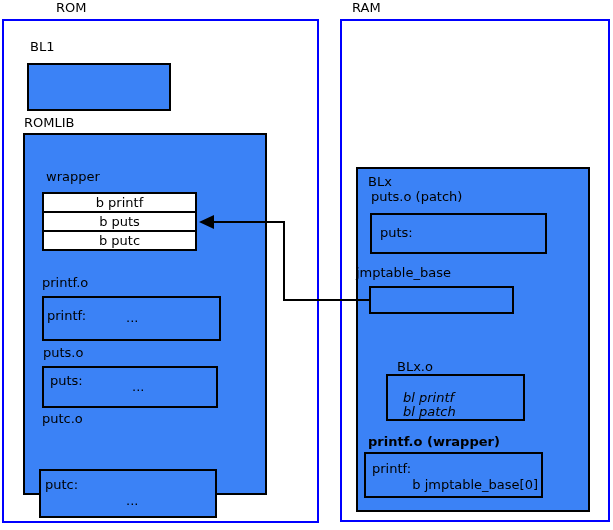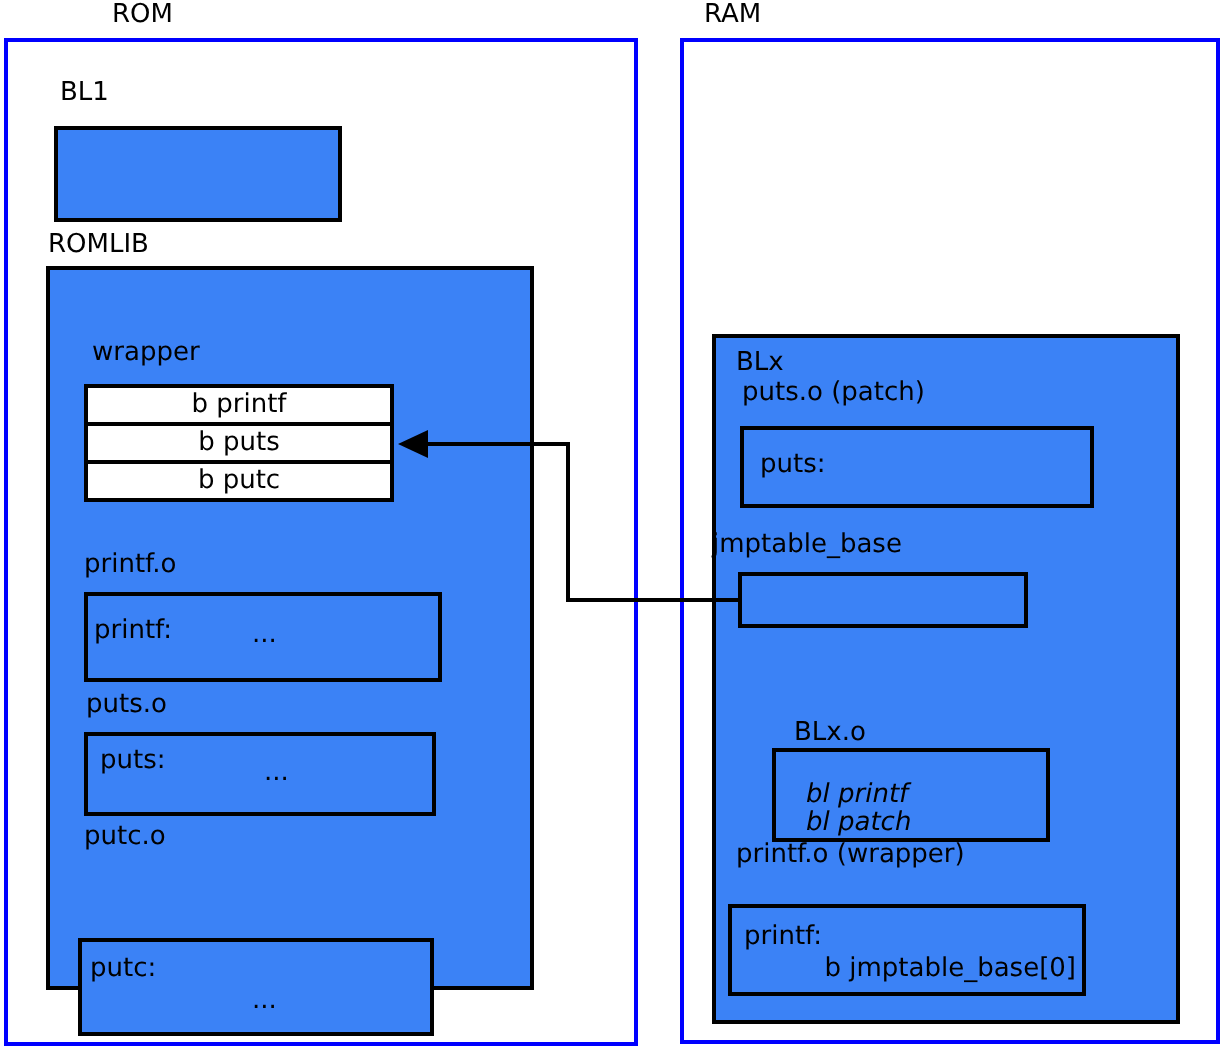--- a/index.html
+++ b/index.html
@@ -92,21 +92,21 @@
 
   <div class="lbl" style="left:356px;top:266px;">jmptable_base</div>
   <div class="box" style="left:369px;top:286px;width:145px;height:28px;"></div>
 
   <div class="lbl" style="left:369px;top:360px;margin-left:28px;">BLx.o</div>
   <div class="box" style="left:386px;top:374px;width:139px;height:47px;font-style:italic;">
     <span class="inner-sym" style="left:15px;top:15px;">bl printf</span>
     <span class="inner-sym" style="left:15px;top:29px;">bl patch</span>
   </div>
 
-  <div class="lbl" style="left:368px;top:421px;">printf.o (wrapper)</div>
+  <div class="lbl" style="left:368px;top:435px;font-weight:bold;">printf.o (wrapper)</div>
   <div class="box" style="left:364px;top:452px;width:179px;height:46px;">
     <span class="inner-sym" style="left:6px;top:8px;">printf:</span>
     <span class="inner-sym" style="right:3px;top:24px;">b jmptable_base[0]</span>
   </div>
 
   <div class="hline" style="left:284px;top:299px;width:86px;height:2px;"></div>
   <div class="vline" style="left:283px;top:221px;width:2px;height:80px;"></div>
   <div class="hline" style="left:212px;top:221px;width:73px;height:2px;"></div>
   <div class="arrowhead" style="left:199px;top:215px;"></div>
 

